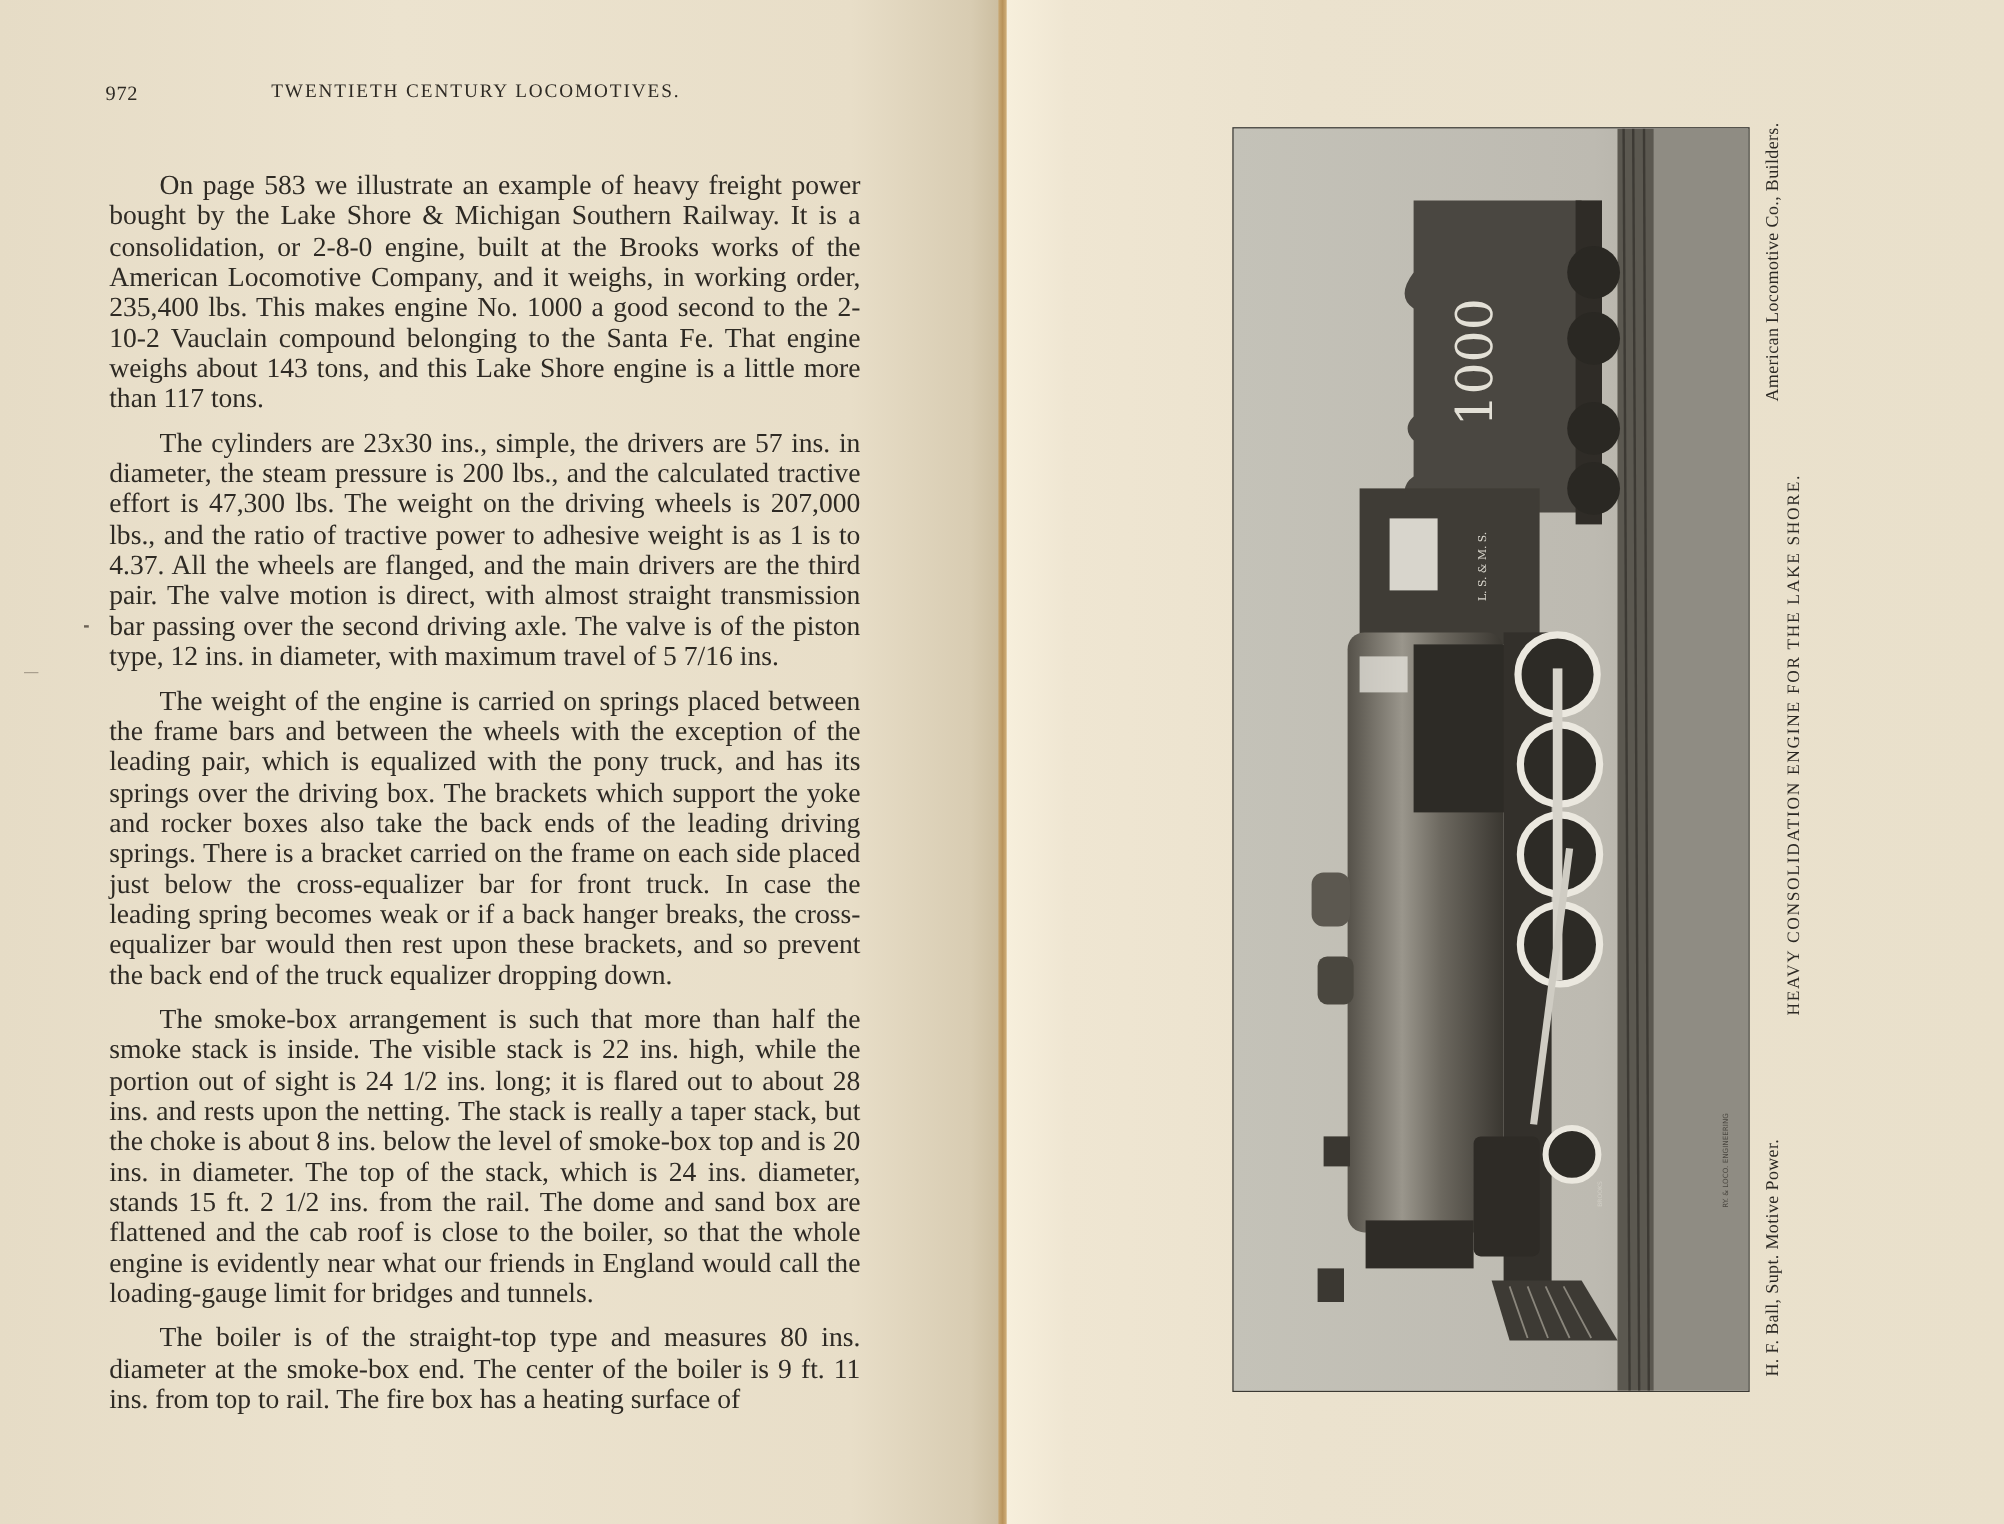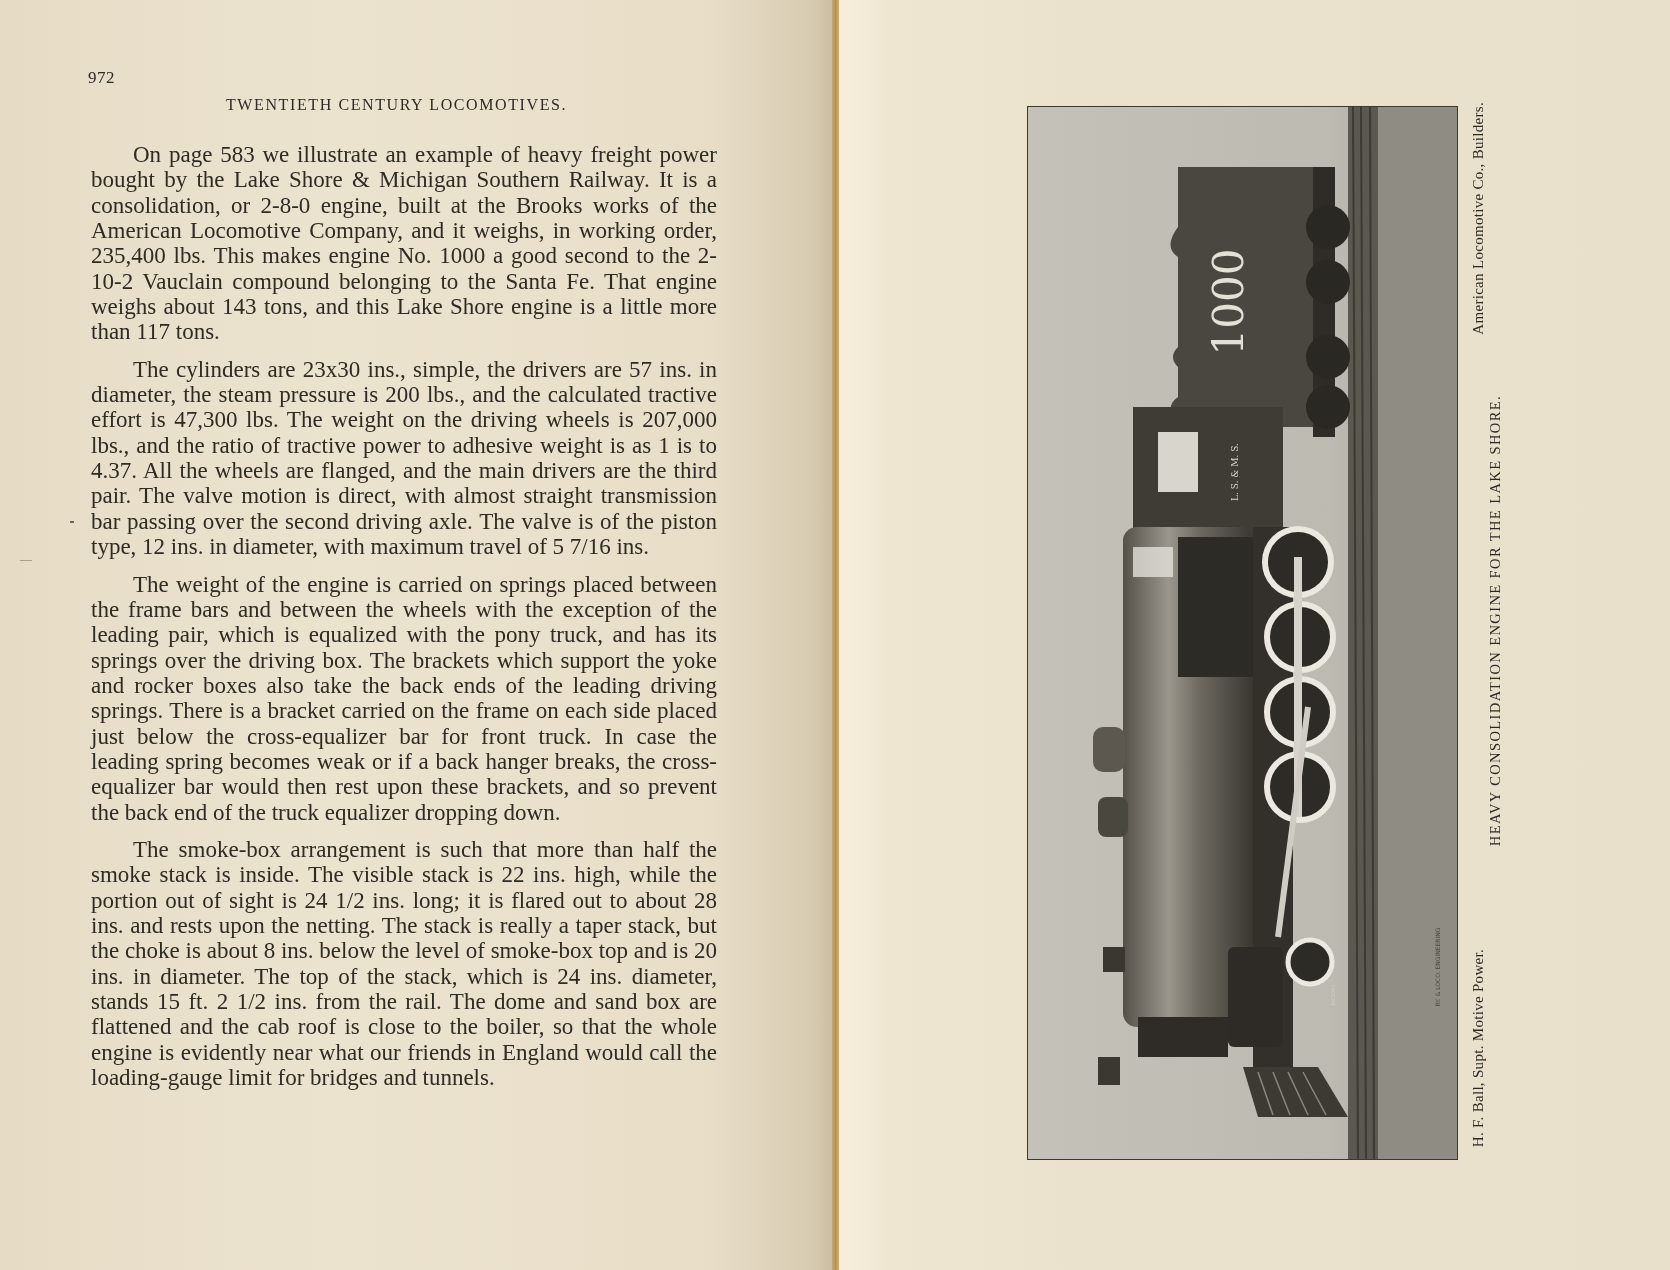--- a/index.html
+++ b/index.html
@@ -5,21 +5,21 @@
   html,body{margin:0;padding:0;}
   body{width:1670px;height:1270px;overflow:hidden;background:#e9dfca;font-family:"Liberation Serif","DejaVu Serif",serif;color:#2e2a24;position:relative;}
   .spread{position:absolute;left:0;top:0;width:1670px;height:1270px;}
   .page-left{position:absolute;left:0;top:0;width:834px;height:1270px;
     background:linear-gradient(90deg,#e6dcc6 0%,#ece3cf 40%,#e8dec8 85%,#d8ccb2 97%,#cbbd9f 100%);}
   .gutter{position:absolute;left:832px;top:0;width:7px;height:1270px;background:linear-gradient(90deg,#c9a872,#b8925a,#d2b07a);}
   .page-right{position:absolute;left:839px;top:0;width:831px;height:1270px;
     background:linear-gradient(90deg,#f7efdc 0%,#efe6d2 6%,#ebe2ce 30%,#e9e0cb 100%);}
   .running-head{position:absolute;top:68px;left:88px;width:650px;height:24px;}
   .page-number{position:absolute;left:0;top:0;font-size:17px;letter-spacing:0.5px;}
-  .running-title{position:absolute;left:138px;top:0;font-size:16px;letter-spacing:1.6px;margin-top:28px;}
+  .running-title{position:absolute;left:138px;top:0;font-size:16px;letter-spacing:1.6px;}
   .article-title{position:absolute;top:112px;left:180px;font-size:16px;font-weight:bold;letter-spacing:1.2px;font-family:"DejaVu Serif",serif;}
   .body-text{position:absolute;top:142px;left:91px;width:626px;font-size:23px;line-height:25.35px;text-align:justify;}
   .body-text p{margin:0;text-indent:42px;}
   .body-text p + p{margin-top:12px;}
   .margin-mark{position:absolute;background:#6b6256;}
   .photo{position:absolute;left:1027px;top:106px;width:429px;height:1052px;border:1.5px solid #3b3933;
     background:#b9b7ae;overflow:hidden;}
   .photo svg{display:block;}
   .caption{position:absolute;writing-mode:vertical-rl;transform:rotate(180deg);white-space:nowrap;color:#2c2924;}
   .cap-supt{left:1470px;bottom:123px;font-size:15px;letter-spacing:0.3px;}
@@ -34,20 +34,21 @@
   <div class="page-left">
     <div class="running-head">
       <span class="page-number">972</span>
       <span class="running-title">TWENTIETH CENTURY LOCOMOTIVES.</span>
     </div>
     <div class="body-text">
       <p>On page 583 we illustrate an example of heavy freight power bought by the Lake Shore &amp; Michigan Southern Railway. It is a consolidation, or 2-8-0 engine, built at the Brooks works of the American Locomotive Company, and it weighs, in working order, 235,400 lbs. This makes engine No. 1000 a good second to the 2-10-2 Vauclain compound belonging to the Santa Fe. That engine weighs about 143 tons, and this Lake Shore engine is a little more than 117 tons.</p>
       <p>The cylinders are 23x30 ins., simple, the drivers are 57 ins. in diameter, the steam pressure is 200 lbs., and the calculated tractive effort is 47,300 lbs. The weight on the driving wheels is 207,000 lbs., and the ratio of tractive power to adhesive weight is as 1 is to 4.37. All the wheels are flanged, and the main drivers are the third pair. The valve motion is direct, with almost straight transmission bar passing over the second driving axle. The valve is of the piston type, 12 ins. in diameter, with maximum travel of 5 7/16 ins.</p>
       <p>The weight of the engine is carried on springs placed between the frame bars and between the wheels with the exception of the leading pair, which is equalized with the pony truck, and has its springs over the driving box. The brackets which support the yoke and rocker boxes also take the back ends of the leading driving springs. There is a bracket carried on the frame on each side placed just below the cross-equalizer bar for front truck. In case the leading spring becomes weak or if a back hanger breaks, the cross-equalizer bar would then rest upon these brackets, and so prevent the back end of the truck equalizer dropping down.</p>
       <p>The smoke-box arrangement is such that more than half the smoke stack is inside. The visible stack is 22 ins. high, while the portion out of sight is 24 1/2 ins. long; it is flared out to about 28 ins. and rests upon the netting. The stack is really a taper stack, but the choke is about 8 ins. below the level of smoke-box top and is 20 ins. in diameter. The top of the stack, which is 24 ins. diameter, stands 15 ft. 2 1/2 ins. from the rail. The dome and sand box are flattened and the cab roof is close to the boiler, so that the whole engine is evidently near what our friends in England would call the loading-gauge limit for bridges and tunnels.</p>
+      <p>The boiler is of the straight-top type and measures 80 ins. diameter at the smoke-box end. The center of the boiler is 9 ft. 11 ins. from top to rail. The fire box has a heating surface of</p>
     </div>
     <div class="margin-mark" style="left:70px;top:521px;width:4px;height:2px;"></div>
     <div class="margin-mark" style="left:20px;top:560px;width:12px;height:1px;opacity:.5"></div>
   </div>
 
   <div class="gutter"></div>
 
   <div class="page-right"></div>
 
   <div class="photo">

